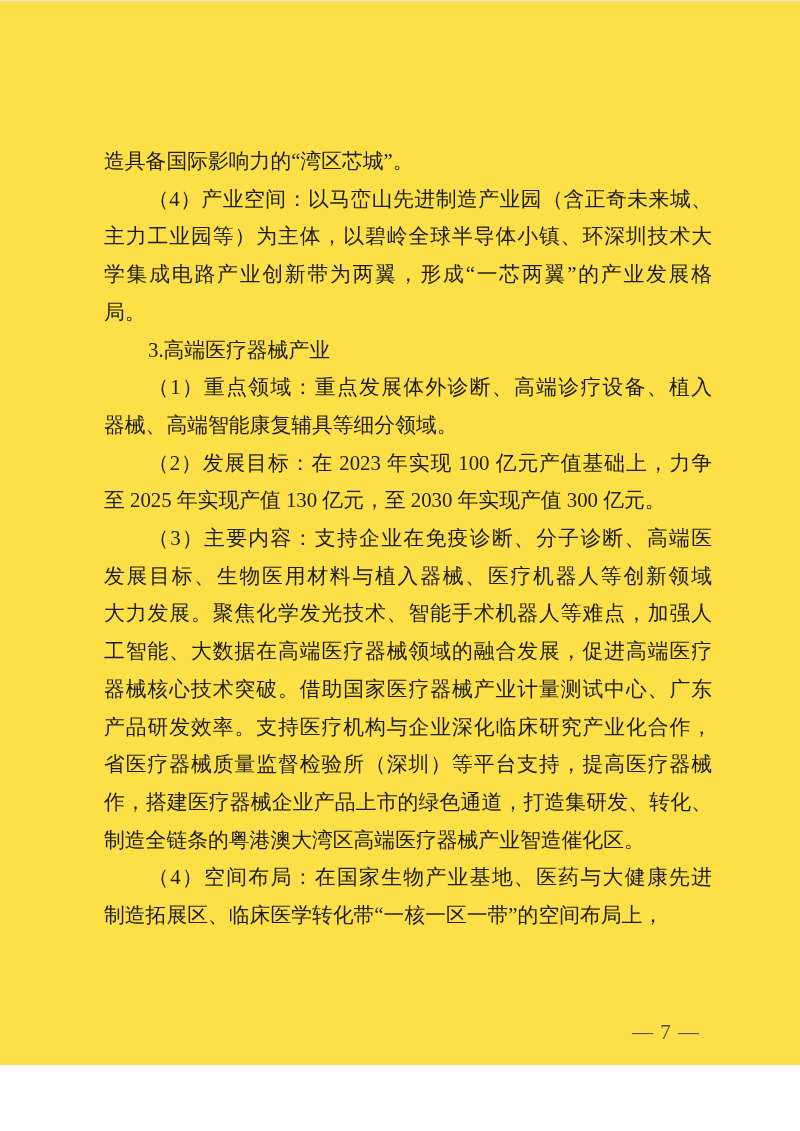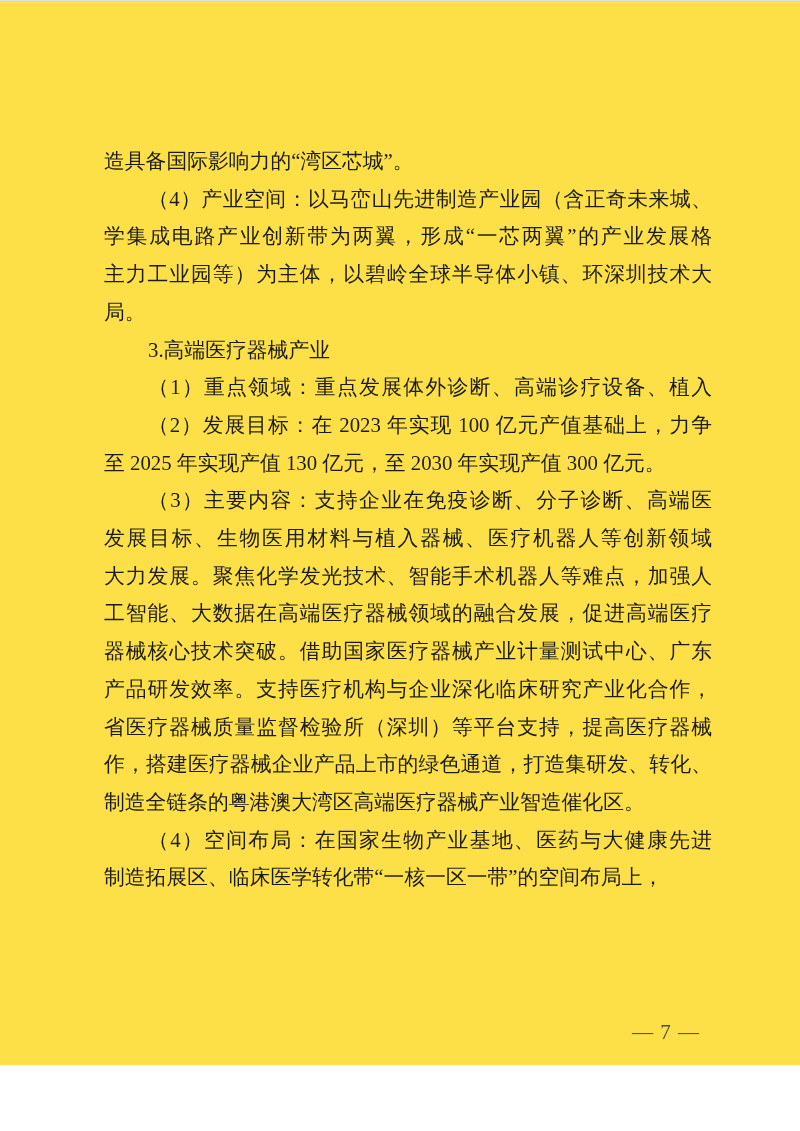--- a/index.html
+++ b/index.html
@@ -47,29 +47,30 @@
 </head>
 <body>
 
 <div class="page">
   <div class="content">
       <div class="para">
         <div class="line end">造具备国际影响力的“湾区芯城”。</div>
       </div>
       <div class="para">
         <div class="line indent">（4）产业空间：以马峦山先进制造产业园（含正奇未来城、</div>
+        <div class="line">主力工业园等）为主体，以碧岭全球半导体小镇、环深圳技术大</div>
         <div class="line">学集成电路产业创新带为两翼，形成“一芯两翼”的产业发展格</div>
-        <div class="line">主力工业园等）为主体，以碧岭全球半导体小镇、环深圳技术大</div>
         <div class="line end">局。</div>
       </div>
       <div class="para">
         <div class="line indent end">3.高端医疗器械产业</div>
       </div>
       <div class="para">
         <div class="line indent">（1）重点领域：重点发展体外诊断、高端诊疗设备、植入</div>
+        <div class="line end">器械、高端智能康复辅具等细分领域。</div>
       </div>
       <div class="para">
         <div class="line indent">（2）发展目标：在 2023 年实现 100 亿元产值基础上，力争</div>
         <div class="line end">至 2025 年实现产值 130 亿元，至 2030 年实现产值 300 亿元。</div>
       </div>
       <div class="para">
         <div class="line indent">（3）主要内容：支持企业在免疫诊断、分子诊断、高端医</div>
         <div class="line">发展目标、生物医用材料与植入器械、医疗机器人等创新领域</div>
         <div class="line">大力发展。聚焦化学发光技术、智能手术机器人等难点，加强人</div>
         <div class="line">工智能、大数据在高端医疗器械领域的融合发展，促进高端医疗</div>

